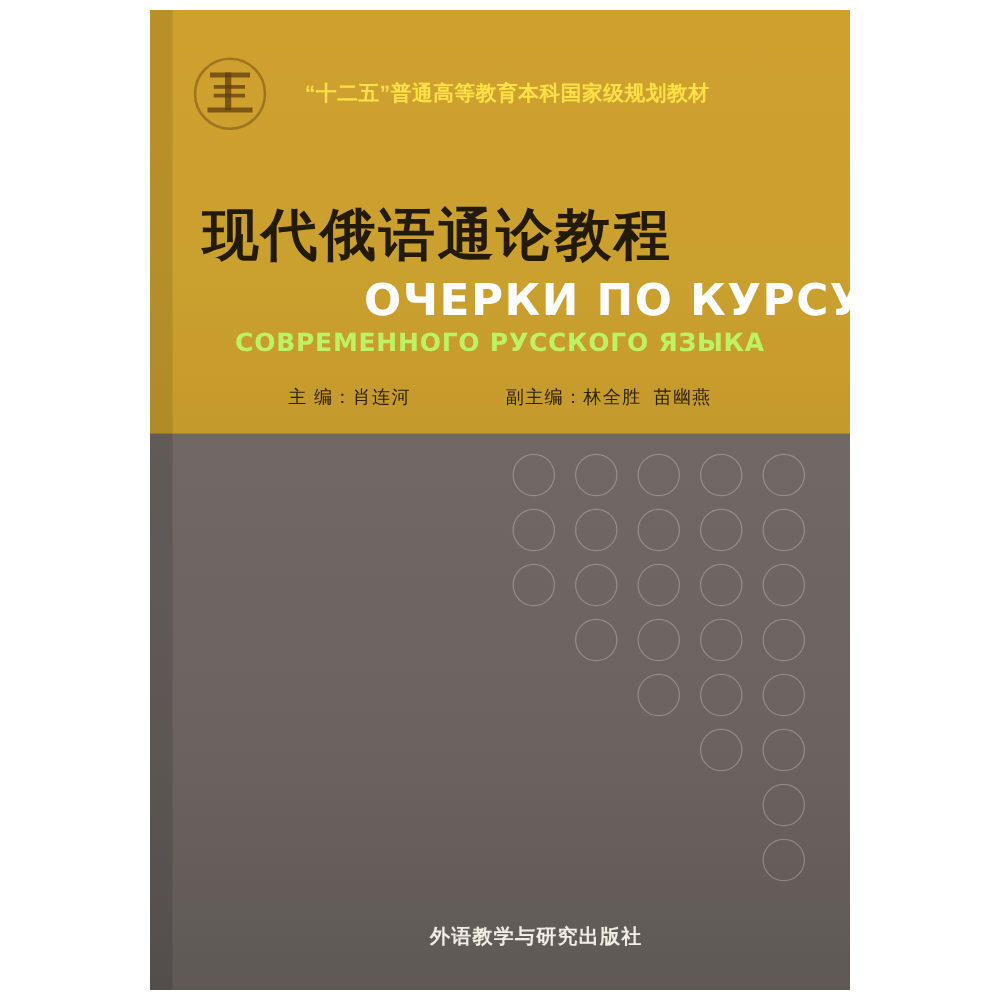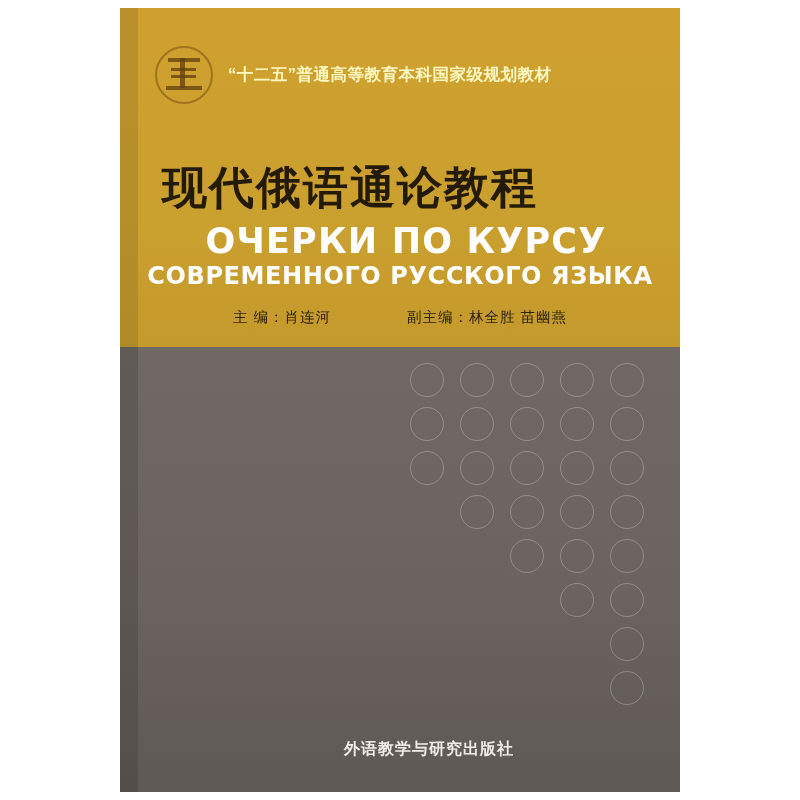--- a/index.html
+++ b/index.html
@@ -101,26 +101,26 @@
   }
   .emblem .b1 { left: 2px; top: 2px; width: 32px; height: 4px; }
   .emblem .b2 { left: 14px; top: 2px; width: 5px; height: 30px; }
   .emblem .b3 { left: 5px; top: 12px; width: 25px; height: 3px; }
   .emblem .b4 { left: 5px; top: 19px; width: 25px; height: 3px; }
   .emblem .b5 { left: 0px; top: 30px; width: 36px; height: 4px; }
 
   
   .series-line {
     position: absolute;
-    left: 108px;
+    left: 124px;
     top: 56px;
     width: 420px;
     font-size: 16.5px;
     font-weight: bold;
-    color: #fef9c3;
+    color: #fde047;
     letter-spacing: 0.5px;
     white-space: nowrap;
   }
 
   
   .title-cn {
     position: absolute;
     left: 0;
     top: 150px;
     width: 460px;
@@ -129,52 +129,52 @@
     font-size: 45px;
     font-weight: bold;
     color: #241a08;
     letter-spacing: 2px;
   }
   .title-ru1 {
     position: absolute;
     left: 0;
     top: 213px;
     width: 572px;
-    text-align: center;
+    text-align: right;
     font-family: "DejaVu Sans", "Liberation Sans", sans-serif;
     font-size: 35px;
     font-weight: bold;
     color: #ffffff;
     letter-spacing: 1.2px;
   }
   .title-ru2 {
     position: absolute;
     left: 0;
     top: 254px;
     width: 560px;
     text-align: center;
     font-family: "DejaVu Sans", "Liberation Sans", sans-serif;
-    font-size: 24px;
-    font-weight: bold;
-    color: #ffffff;
+    font-size: 20px;
+    font-weight: bold;
+    color: #bef264;
     letter-spacing: 0.6px;
   }
 
   
   .authors {
     position: absolute;
     left: 0;
     top: 300px;
     width: 560px;
     text-align: center;
     font-size: 14.5px;
     color: #2c2209;
   }
   .authors .chief { margin-right: 72px; letter-spacing: 1px; }
-  .authors .assoc { letter-spacing: 1px; }
+  .authors .assoc { letter-spacing: 1px; font-family: Liberation Mono, monospace; }
 
   
   .circles {
     position: absolute;
     left: 290px;
     top: 355px;
     width: 250px;
     height: 345px;
   }
   .circ {

